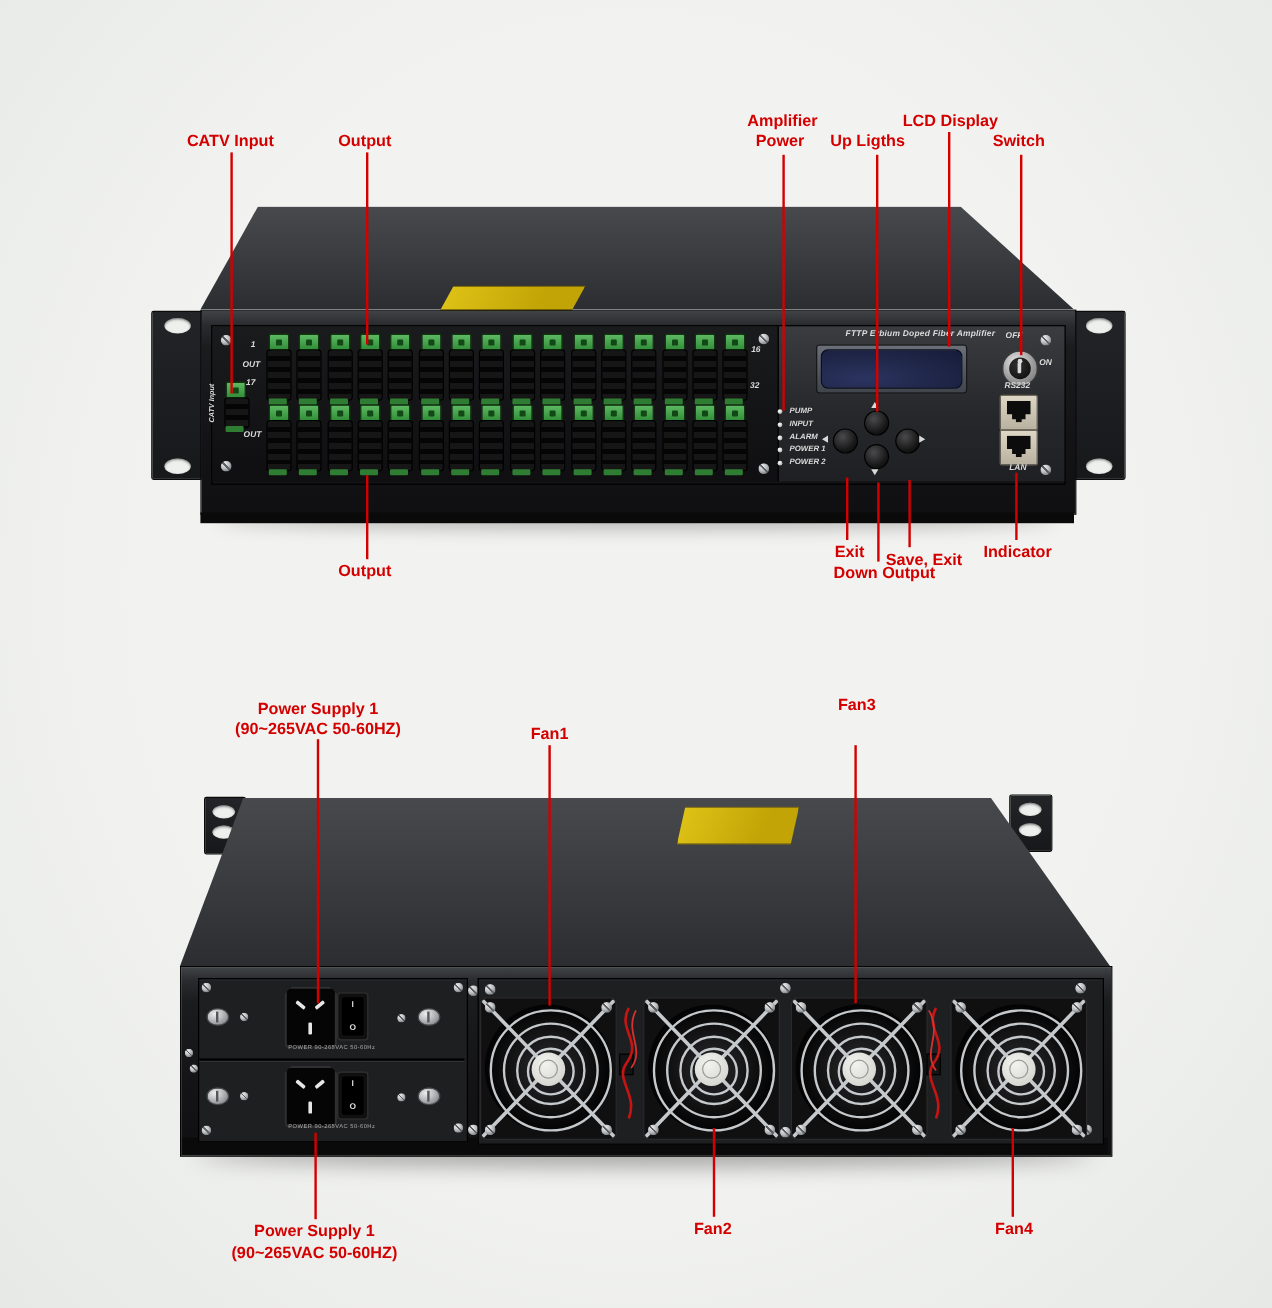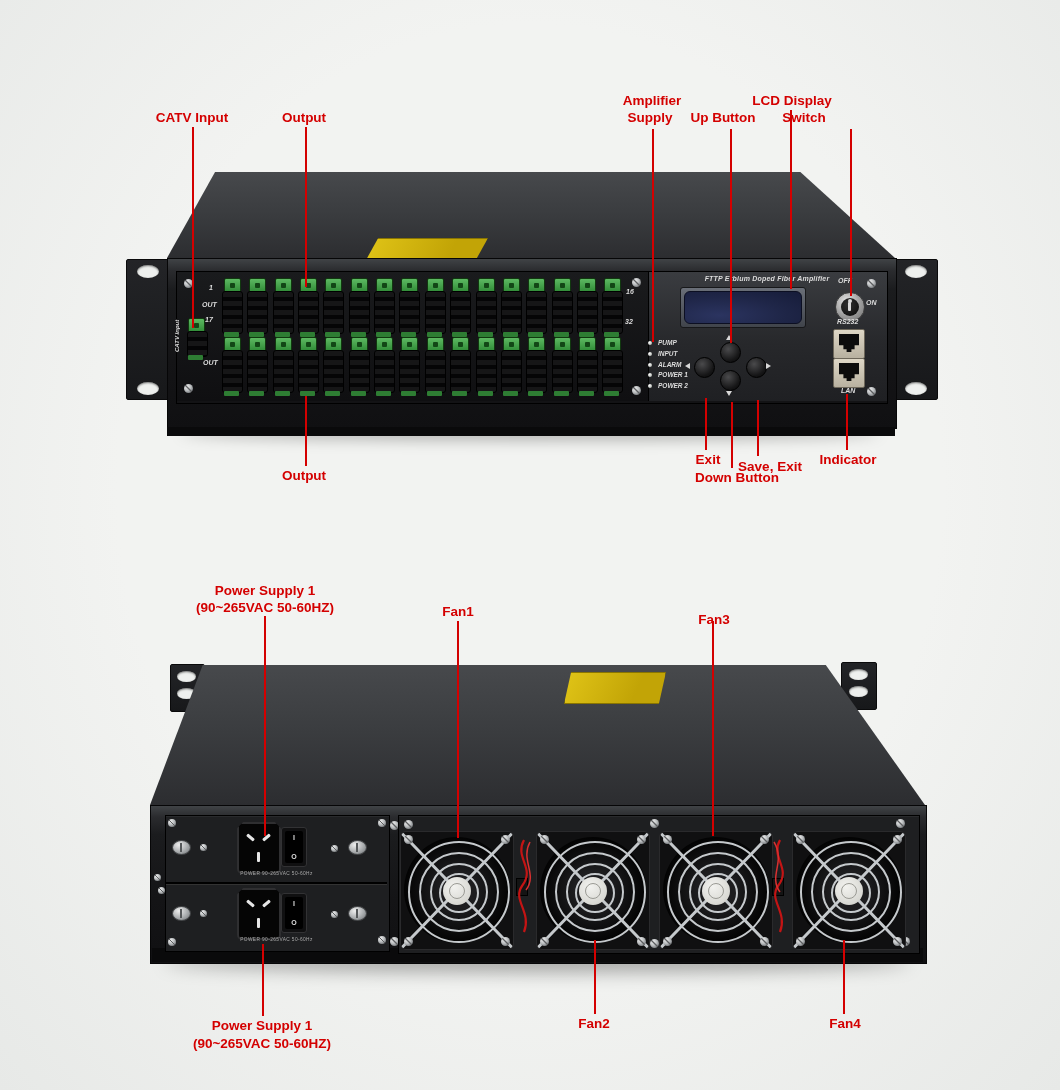--- a/index.html
+++ b/index.html
@@ -493,29 +493,29 @@
 <div class="ann-line" style="left:264px;top:616px;height:220px;"></div>
 <div class="ann-line" style="left:457px;top:621px;height:217px;"></div>
 <div class="ann-line" style="left:712px;top:621px;height:215px;"></div>
 <div class="ann-line" style="left:262px;top:944px;height:72px;"></div>
 <div class="ann-line" style="left:594px;top:940px;height:74px;"></div>
 <div class="ann-line" style="left:843px;top:940px;height:74px;"></div>
 
 <div class="ann" style="left:192px;top:110px;">CATV Input</div>
 <div class="ann" style="left:304px;top:110px;">Output</div>
 <div class="ann" style="left:652px;top:93px;">Amplifier</div>
-<div class="ann" style="left:650px;top:110px;">Supply</div>
-<div class="ann" style="left:723px;top:110px;">Up Button</div>
+<div class="ann" style="left:650px;top:110px;">Power</div>
+<div class="ann" style="left:723px;top:110px;">Up Ligths</div>
 <div class="ann" style="left:792px;top:93px;">LCD Display</div>
-<div class="ann" style="left:804px;top:110px;">Switch</div>
+<div class="ann" style="left:849px;top:110px;">Switch</div>
 <div class="ann" style="left:304px;top:468px;">Output</div>
 <div class="ann" style="left:708px;top:452px;">Exit</div>
 <div class="ann" style="left:770px;top:459px;">Save, Exit</div>
-<div class="ann" style="left:737px;top:470px;">Down Button</div>
+<div class="ann" style="left:737px;top:470px;">Down Output</div>
 <div class="ann" style="left:848px;top:452px;">Indicator</div>
 <div class="ann" style="left:265px;top:583px;">Power Supply 1</div>
 <div class="ann" style="left:265px;top:600px;">(90~265VAC 50-60HZ)</div>
 <div class="ann" style="left:458px;top:604px;">Fan1</div>
-<div class="ann" style="left:714px;top:612px;">Fan3</div>
+<div class="ann" style="left:714px;top:580px;">Fan3</div>
 <div class="ann" style="left:262px;top:1018px;">Power Supply 1</div>
 <div class="ann" style="left:262px;top:1036px;">(90~265VAC 50-60HZ)</div>
 <div class="ann" style="left:594px;top:1016px;">Fan2</div>
 <div class="ann" style="left:845px;top:1016px;">Fan4</div>
 
 </body></html>

